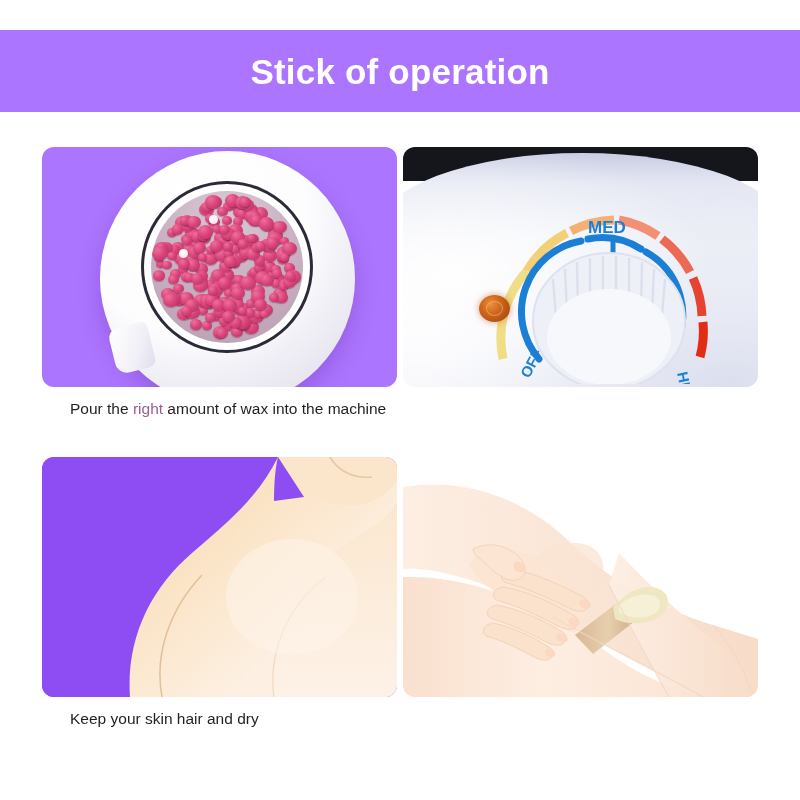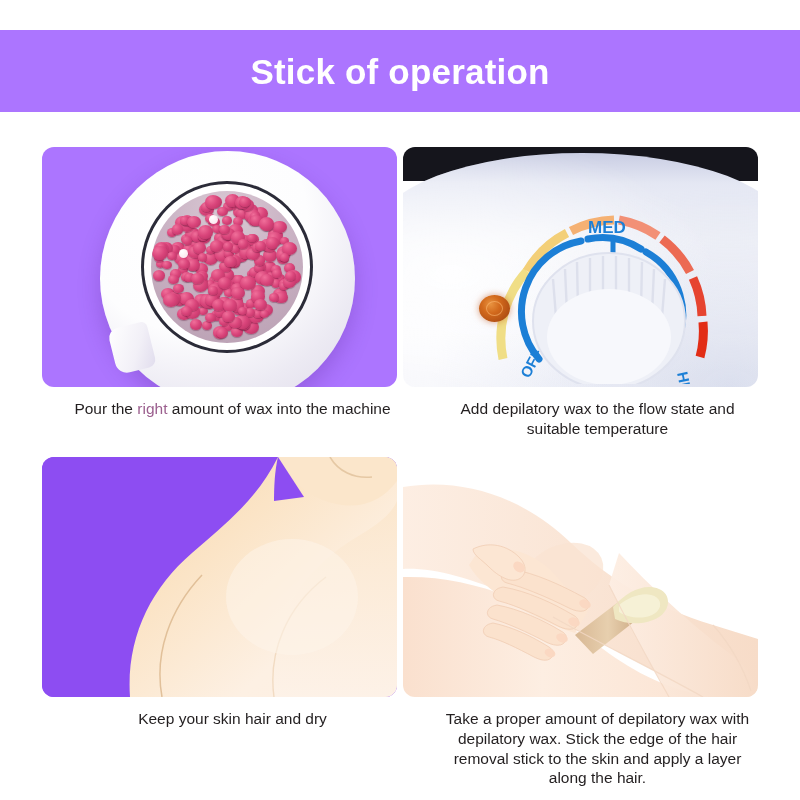--- a/index.html
+++ b/index.html
@@ -59,21 +59,20 @@
     overflow: hidden;
     position: relative;
     background: #ffffff;
   }
   .caption {
     padding: 12px 2px 0 28px;
     font-size: 15.5px;
     line-height: 1.28;
     color: #231f20;
     min-height: 52px;
-    text-align: center;
   }
   .caption-2 { padding-left: 36px; }
   .caption-3 { padding-left: 28px; }
   .caption-4 { padding-left: 36px; }
   .hl-word { color: #9b5f8e; }
 
   
   .m1 { background: #ac75ff; }
   .m1 .pot-body {
     position: absolute;
@@ -505,21 +504,20 @@
         </g>
 
         <text class="dial-txt" x="48" y="170" font-size="15" transform="rotate(-62 48 170)">OFF</text>
         <text class="dial-txt" x="16" y="112" font-size="15" transform="rotate(-80 16 112)">ON</text>
         <text class="dial-txt" x="107" y="24" font-size="17">MED</text>
         <text class="dial-txt" x="196" y="164" font-size="15" transform="rotate(78 196 164)">HI</text>
       </svg>
 
       <div class="led"></div>
     </div>
-    <div class="caption caption-2">Add depilatory wax to the flow state and suitable temperature</div>
   </div>
 
   <div class="step-card">
     <div class="media m3">
       <svg class="body-svg" viewBox="0 0 355 240" preserveAspectRatio="none">
         <defs>
           <linearGradient id="skinG" x1="0" y1="0" x2="1" y2="1">
             <stop offset="0%" stop-color="#f6d7ad"></stop>
             <stop offset="35%" stop-color="#fbe4c6"></stop>
             <stop offset="70%" stop-color="#fdf0e3"></stop>
@@ -608,16 +606,15 @@
           <path d="M216,148 C228,138 244,134 253,140 C260,145 258,154 249,158 C238,163 224,160 216,155 Z" fill="#f6f2d8" opacity="0.9"></path>
         </g>
 
         <g fill="none" stroke="#f2d8c4" stroke-width="1.2" opacity="0.85">
           <path d="M206,128 C226,168 248,208 266,240"></path>
           <path d="M150,160 C196,186 250,212 300,240"></path>
           <path d="M310,168 C326,186 340,210 348,234"></path>
         </g>
       </svg>
     </div>
-    <div class="caption caption-4">Take a proper amount of depilatory wax with depilatory wax. Stick the edge of the hair removal stick to the skin and apply a layer along the hair.</div>
   </div>
 
 </div>
 
 </body></html>

